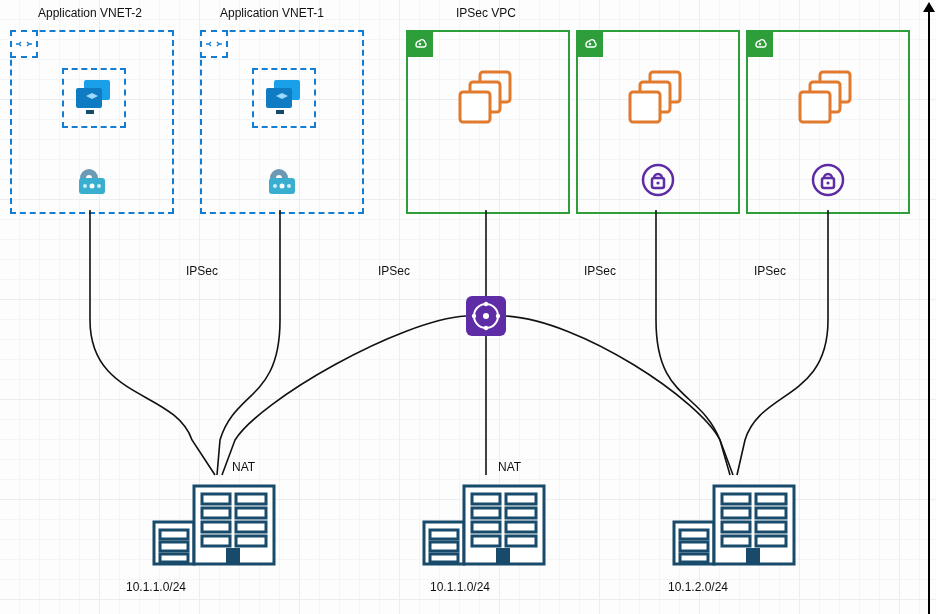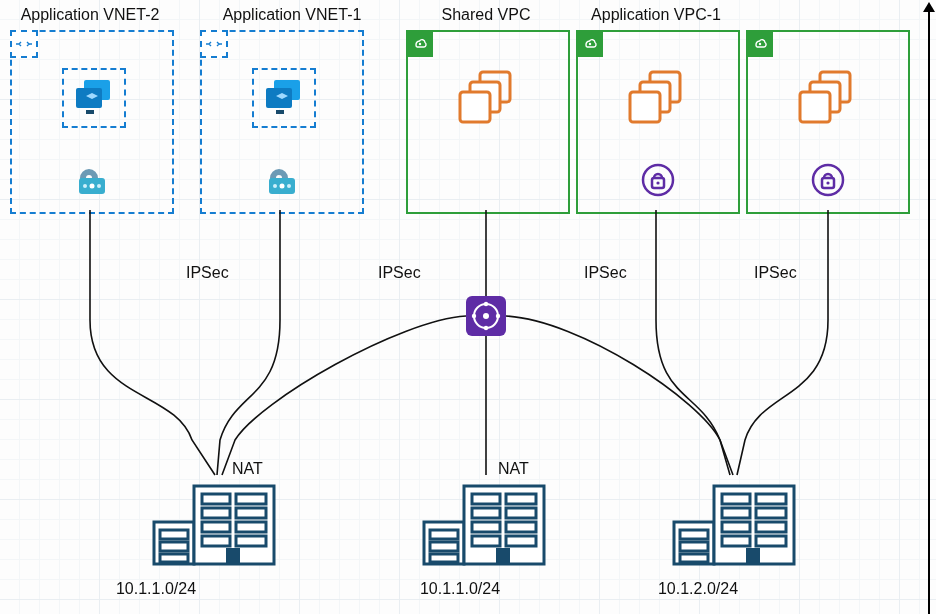--- a/index.html
+++ b/index.html
@@ -7,21 +7,21 @@
   .grid{position:absolute;inset:0;
     background-image:
       linear-gradient(#e9eef2 1px,transparent 1px),
       linear-gradient(90deg,#e9eef2 1px,transparent 1px),
       linear-gradient(#f3f6f8 1px,transparent 1px),
       linear-gradient(90deg,#f3f6f8 1px,transparent 1px);
     background-size:100px 100px,100px 100px,20px 20px,20px 20px;
     background-position:-1px -1px;
   }
   .canvas{position:absolute;inset:0}
-  .lbl{position:absolute;font-size:16px;transform:translateX(-50%);white-space:nowrap}
+  .lbl{position:absolute;font-size:12px;transform:translateX(-50%);white-space:nowrap}
   
   .vnet{position:absolute;width:160px;height:180px;border:2px dashed #157dd1;background:transparent;}
   .vnet .tag{position:absolute;top:-2px;left:-2px;width:24px;height:24px;border:2px dashed #157dd1;background:#fff;display:flex;align-items:center;justify-content:center;color:#157dd1;}
   .vnet .vm{position:absolute;top:36px;left:50px;width:60px;height:56px;border:2px dashed #157dd1;display:flex;align-items:center;justify-content:center;}
   .vnet .gw{position:absolute;bottom:10px;left:62px;}
   
   .vpc{position:absolute;width:160px;height:180px;border:2px solid #2e9e3a;}
   .vpc .tag{position:absolute;top:-1px;left:-1px;width:26px;height:26px;background:#2e9e3a;display:flex;align-items:center;justify-content:center;color:#fff;}
   .vpc .compute{position:absolute;top:36px;left:44px;}
   .vpc .vpn{position:absolute;bottom:10px;left:62px;}
@@ -36,23 +36,22 @@
   svg.layer path{fill:none;stroke:#111;stroke-width:1.6}
 </style>
 </head>
 <body>
 
 <div class="grid"></div>
 
 <div class="canvas">
 
 <div class="lbl" style="top:6px;left:90px">Application VNET-2</div>
-<div class="lbl" style="top:6px;left:292px">Application VNET-1</div>
-<div class="lbl" style="top:6px;left:486px">Shared VPC</div>
-<div class="lbl" style="top:6px;left:656px">Application VPC-1</div>
+<div class="lbl" style="top:6px;left:272px">Application VNET-1</div>
+<div class="lbl" style="top:6px;left:486px">IPSec VPC</div>
 
 <div class="vnet" style="top:30px;left:10px">
   <span class="tag">
     <svg width="16" height="12" viewBox="0 0 16 12">
           <path d="M3 6 L0 6 M3 6 L5 4 M3 6 L5 8 M13 6 L16 6 M13 6 L11 4 M13 6 L11 8" stroke="#157dd1" stroke-width="1.4" fill="none"></path>
         </svg>
   </span>
   <div class="vm">
     <svg width="44" height="40" viewBox="0 0 44 40">
       <rect x="12" y="2" width="26" height="20" rx="2" fill="#1aa0e8"></rect>

